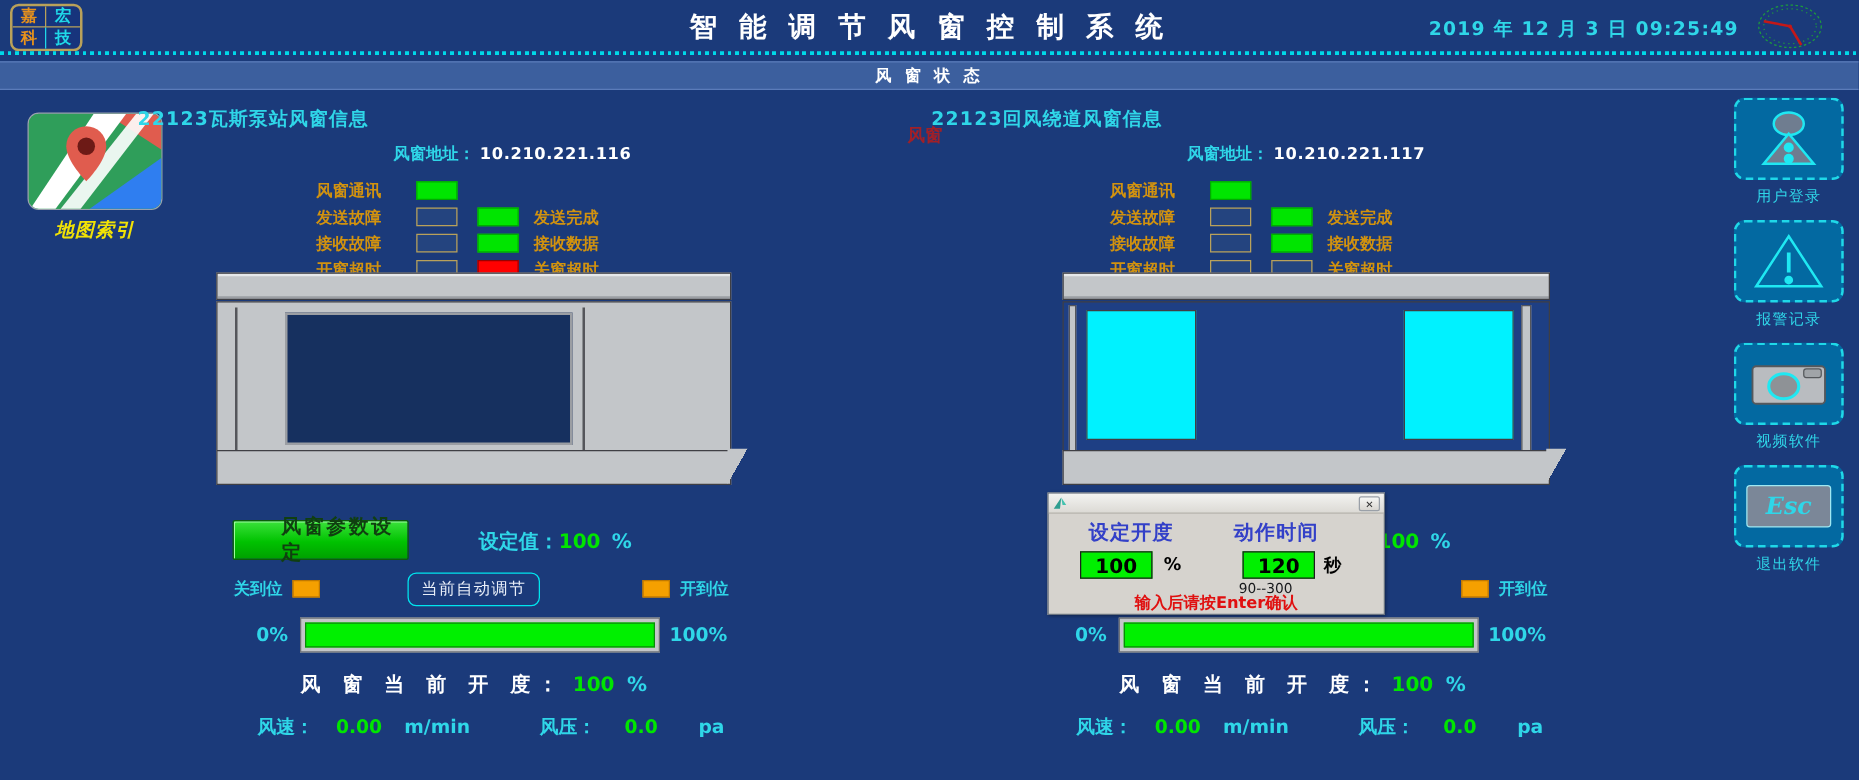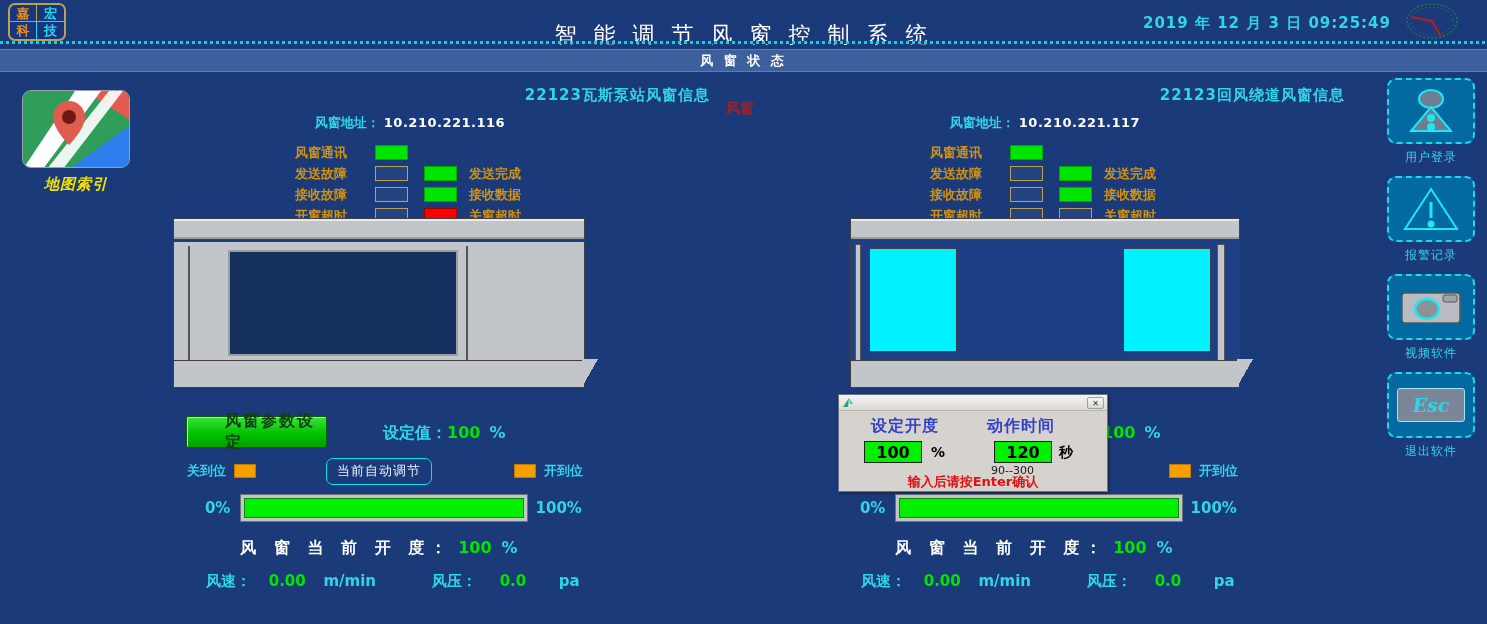--- a/index.html
+++ b/index.html
@@ -32,23 +32,23 @@
     font-size: 13px; font-weight: bold; font-family: "DejaVu Sans", sans-serif;
     line-height: 1;
   }
   .lg-or { color: #e8921c; }
   .lg-cy { color: #1fd8e8; }
   #logo .c1 { border-right: 1px solid #b9a15a; border-bottom: 1px solid #b9a15a; }
   #logo .c2 { border-bottom: 1px solid #b9a15a; }
   #logo .c3 { border-right: 1px solid #1fd8e8; }
 
   #app-title {
-    position: absolute; left: 0; top: 20px; width: 1487px;
+    position: absolute; left: 0; top: 7px; width: 1487px;
     text-align: center;
-    color: #ffffff; font-size: 22px; font-weight: normal;
+    color: #ffffff; font-size: 22px; font-weight: bold;
     letter-spacing: 5px;
   }
   #datetime {
     position: absolute; right: 96px; top: 14px;
     color: #2fd6e8; font-size: 15px; font-weight: bold;
     letter-spacing: 1px; white-space: nowrap;
   }
   #clock-face {
     position: absolute; right: 24px; top: 1px; width: 62px; height: 40px;
   }
@@ -70,34 +70,34 @@
   }
   #map-index .label {
     margin-top: 7px; color: #f2e205; font-size: 15px; font-weight: bold; letter-spacing: 1px;
   }
 
   
   .panel { position: absolute; top: 86px; width: 600px; }
   #panel-left  { left: 110px; }
   #panel-right { left: 745px; }
 
-  .panel-title { text-align: right; color: #2fd6e8; font-size: 15px; font-weight: bold; letter-spacing: 1px; }
+  .panel-title { text-align: left; color: #2fd6e8; font-size: 15px; font-weight: bold; letter-spacing: 1px; }
   .panel-addr  { text-align: center; margin-top: 9px; font-size: 13px; font-weight: bold; color: #2fd6e8; }
   .panel-addr .ip { color: #ffffff; margin-left: 4px; letter-spacing: .5px; }
 
   #center-tag {
     position: absolute; left: 700px; top: 100px; width: 80px; text-align: center;
     color: #a02028; font-size: 14px; font-weight: bold;
   }
 
   
   .status-block { margin-top: 10px; padding-left: 143px; }
   .srow { display: flex; align-items: center; height: 21px; }
   .srow .lbl {
-    color: #d1920f; font-size: 13px; font-weight: bold; width: 72px; white-space: nowrap; margin-left: 42px;
+    color: #d1920f; font-size: 13px; font-weight: bold; width: 72px; white-space: nowrap;
   }
   .lamp {
     width: 33px; height: 15px; border: 1px solid #b9a15a; margin: 0 8px;
     background: #24447f;
   }
   .lamp.on-green { background: #00e500; border-color: #0a0; }
   .lamp.on-red   { background: #ff0000; border-color: #900; }
   .srow .lbl2 { color: #d1920f; font-size: 13px; font-weight: bold; white-space: nowrap; margin-left: 4px; }
 
   

